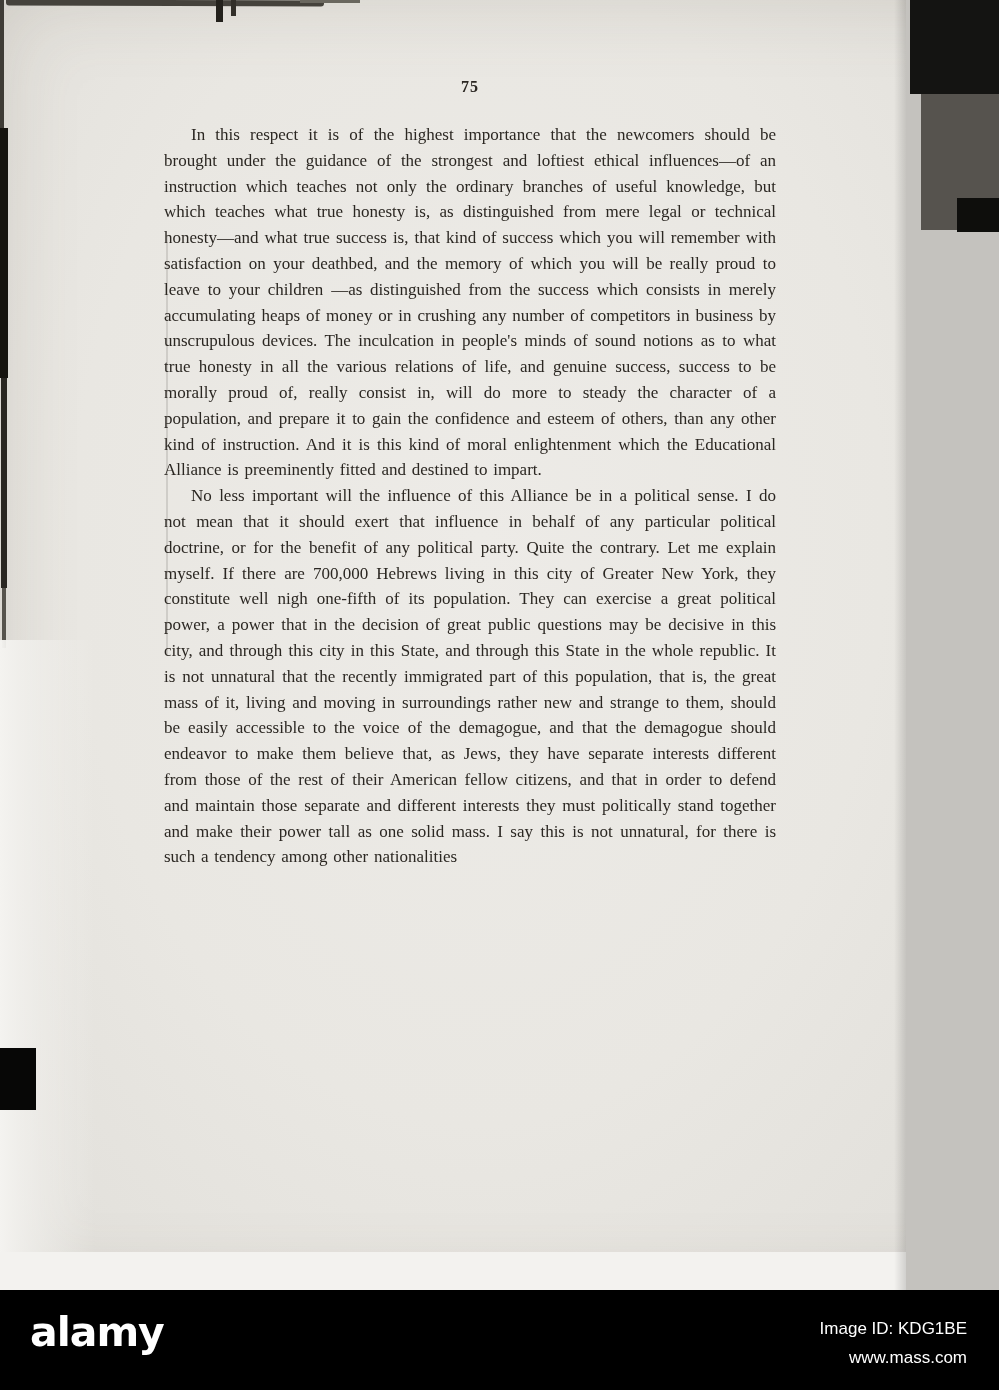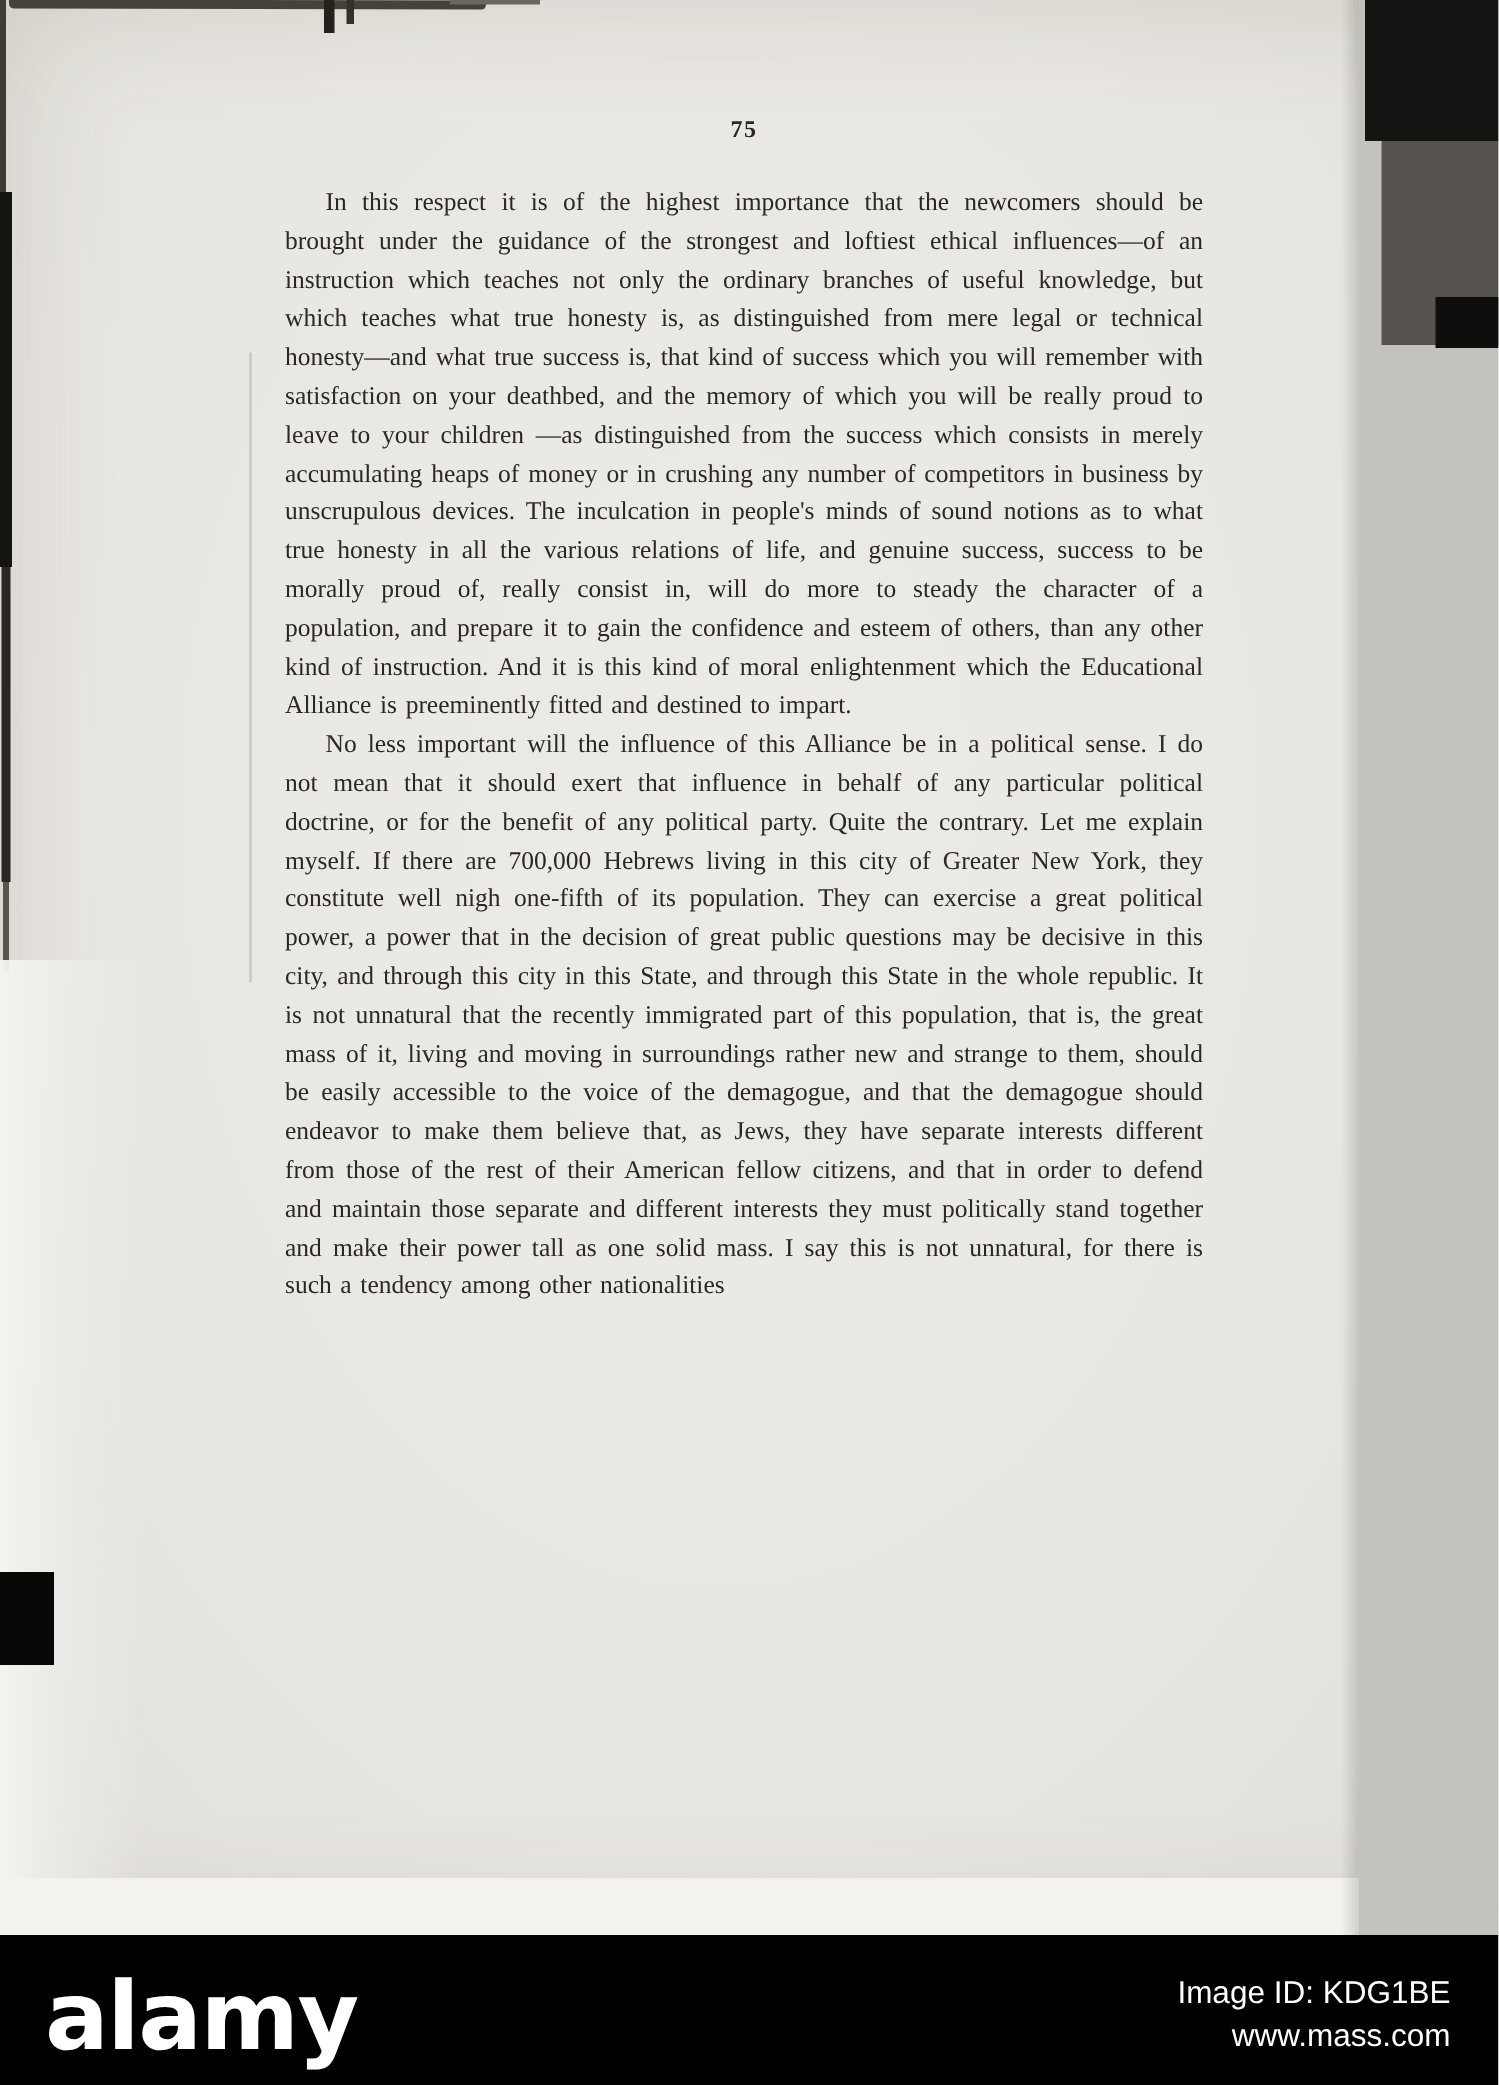--- a/index.html
+++ b/index.html
@@ -43,21 +43,21 @@
   .bottom-band         { left: 0;     top: 1252px; width: 906px; height: 38px;  background: #f3f2ef; }
   .edge-right-shade    { left: 894px; top: 0;      width: 12px;  height: 1290px; background: linear-gradient(to right, rgba(0,0,0,0), rgba(0,0,0,0.14)); }
   .edge-right-strip    { left: 906px; top: 0;      width: 93px;  height: 1290px; background: #c4c2be; }
   .edge-right-blacktop { left: 910px; top: 0;      width: 89px;  height: 94px;   background: #141412; }
   .edge-right-darkmid  { left: 921px; top: 94px;   width: 78px;  height: 136px;  background: #56534e; }
   .edge-right-notch    { left: 957px; top: 198px;  width: 42px;  height: 34px;   background: #0e0e0c; }
 
   
   .page-content {
     position: absolute;
-    left: 190px;
+    left: 164px;
     top: 78px;
     width: 612px;
   }
   .page-number {
     text-align: center;
     font-family: "Liberation Serif", "DejaVu Serif", serif;
     font-weight: 700;
     font-size: 16px;
     letter-spacing: 1px;
     color: #2b2722;
@@ -81,31 +81,31 @@
     width: 999px;
     height: 100px;
     background: #000000;
   }
   .alamy-logo {
     position: absolute;
     left: 30px;
     top: 18px;
     font-family: "DejaVu Sans", "Liberation Sans", sans-serif;
     font-weight: 700;
-    font-size: 63px;
+    font-size: 41px;
     letter-spacing: -1px;
     color: #ffffff;
   }
   .footer-right {
     position: absolute;
     right: 32px;
     top: 24px;
     text-align: right;
     font-family: "Liberation Sans", "DejaVu Sans", sans-serif;
-    font-size: 21px;
+    font-size: 17px;
     line-height: 29px;
     color: #ffffff;
   }
 </style>
 </head>
 <body>
 
 <div id="stage">
 
   <div class="scan">

